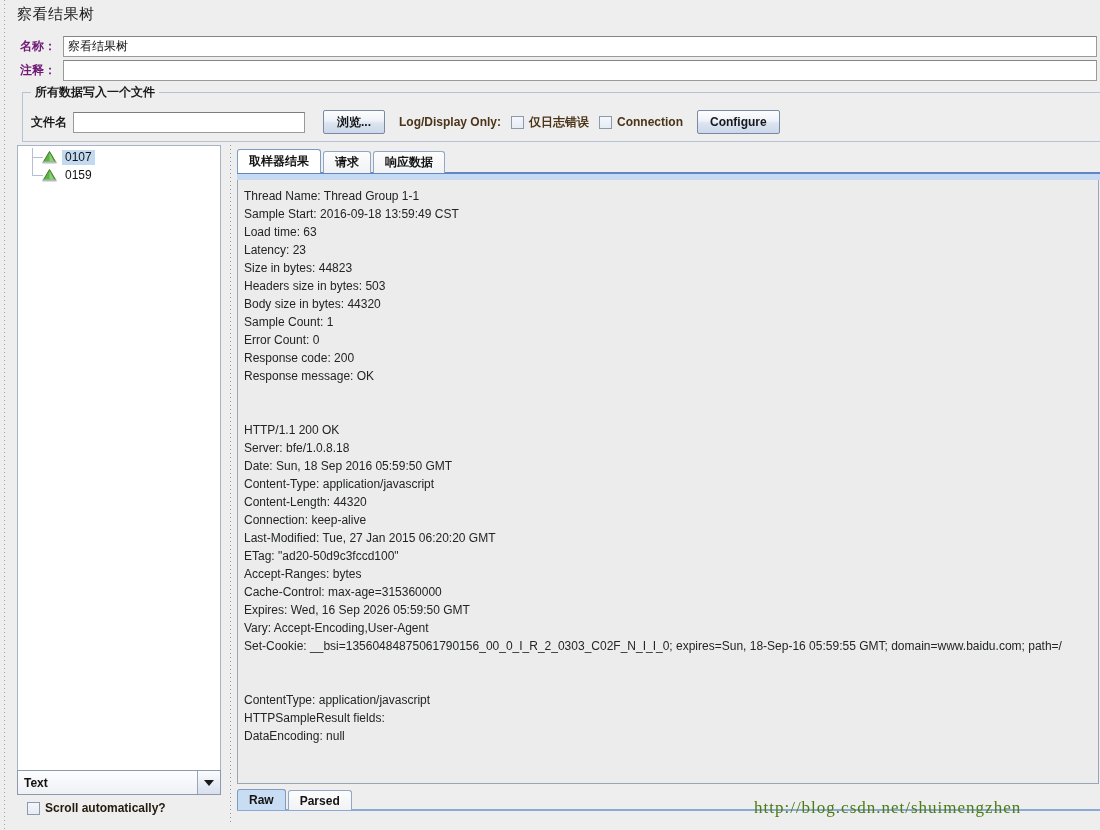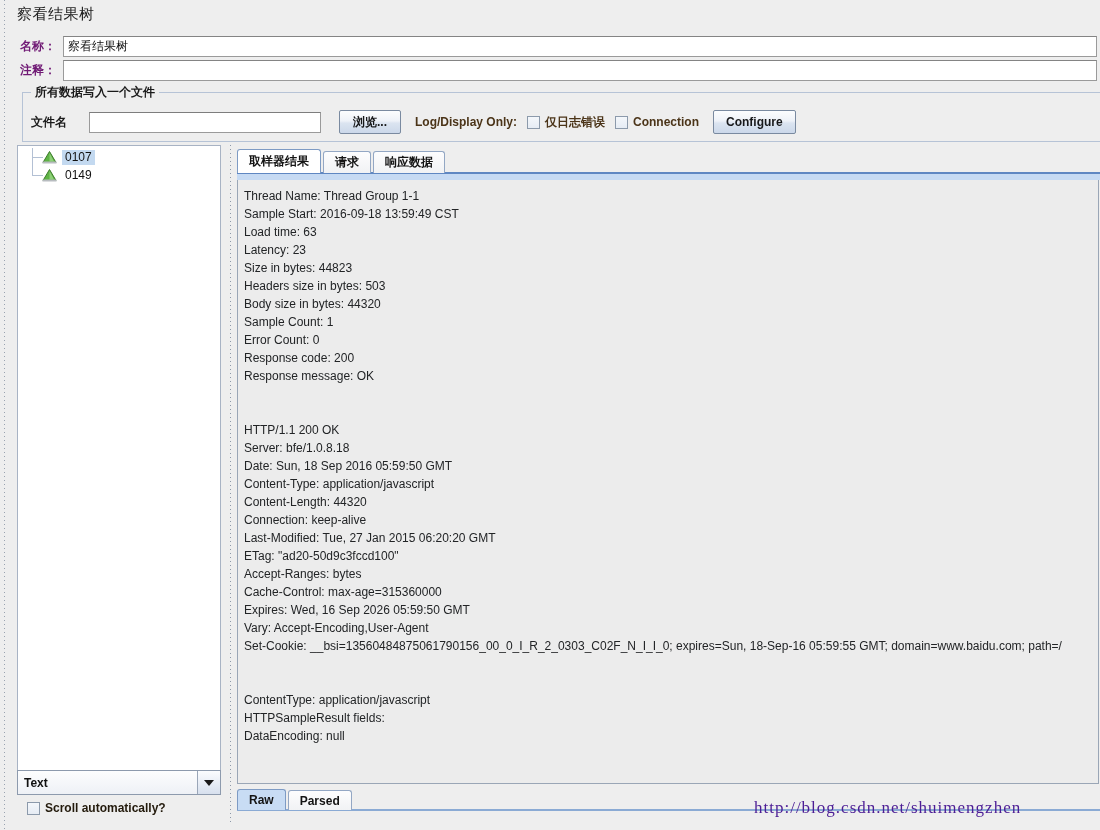--- a/index.html
+++ b/index.html
@@ -118,21 +118,21 @@
     height: 30px;
     display: flex;
     align-items: center;
     padding-left: 8px;
     box-sizing: border-box;
   }
   .gb-label {
     font-size: 12px;
     font-weight: bold;
     color: #1a1a1a;
-    margin-right: 22px;
+    margin-right: 6px;
   }
   .text-input {
     width: 232px;
     height: 21px;
     border: 1px solid #9a9a9a;
     border-top-color: #7d7d7d;
     background: #ffffff;
     box-sizing: border-box;
   }
 
@@ -392,21 +392,21 @@
     background: #8aaad4;
   }
 
   
   .watermark {
     position: absolute;
     left: 745px; top: 798px;
     font-family: "Liberation Serif", serif;
     font-size: 17px;
     letter-spacing: 1px;
-    color: #4c1d95;
+    color: #4d7c0f;
     white-space: nowrap;
   }
 </style>
 </head>
 <body>
 
 <div id="app">
 
   <div class="drag-strip"></div>
 
@@ -459,21 +459,21 @@
         </div>
         <div class="tree-row">
           <span class="elbow second"></span>
           <span class="tri-icon">
             <svg width="15" height="14" viewBox="0 0 15 14">
               <polygon points="7.5,1.5 14,12.5 1,12.5" fill="#5eb344" stroke="#3c7a2b" stroke-width="1"></polygon>
               <polygon points="7.5,3 12,11.5 7.5,11.5" fill="#9ed98a" opacity="0.75"></polygon>
               <rect x="0.5" y="11.5" width="14" height="2" fill="#b8bcc0"></rect>
             </svg>
           </span>
-          <span class="tree-label">0149</span>
+          <span class="tree-label">0159</span>
         </div>
       </div>
 
       <div class="combo">
         <span class="val">Text</span>
         <span class="arrowbox">
           <span class="caret"></span>
         </span>
       </div>
 

